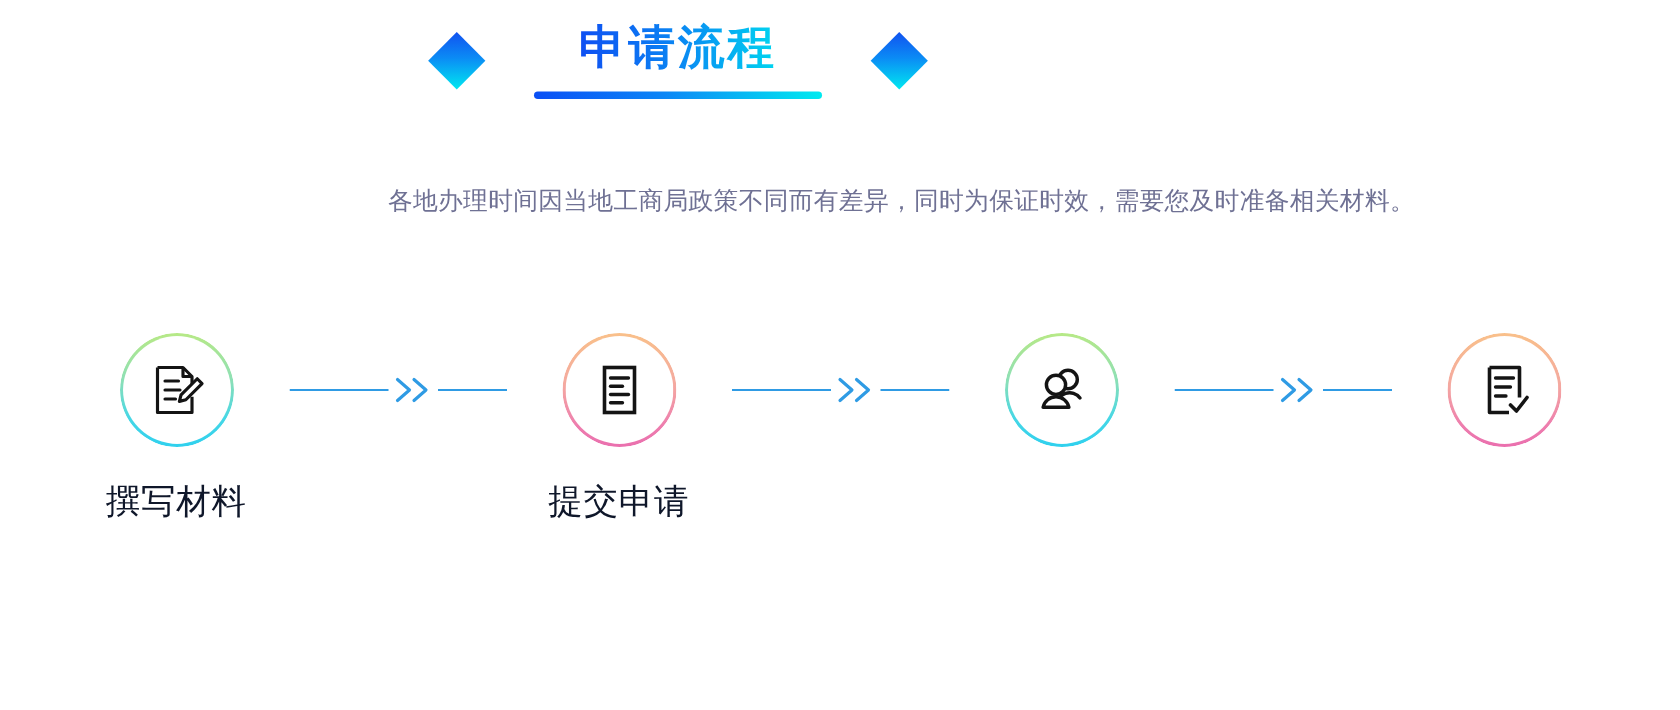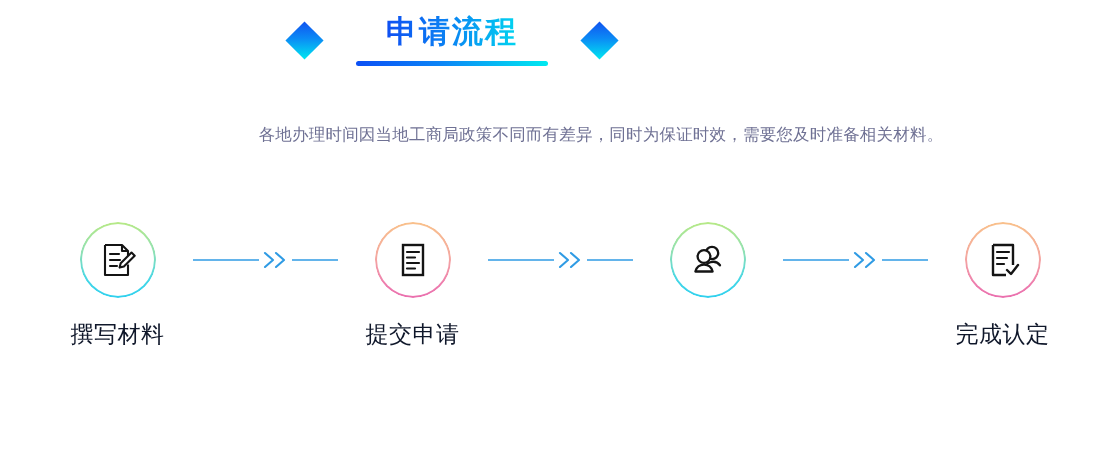--- a/index.html
+++ b/index.html
@@ -244,16 +244,15 @@
     <div class="circle grad-pink">
       <svg width="40" height="40" viewBox="0 0 40 40">
         <path d="M10 5 h20 v20" fill="none" stroke="#141414" stroke-width="2.4" stroke-linejoin="round"></path>
         <path d="M10 5 v30 h13" fill="none" stroke="#141414" stroke-width="2.4" stroke-linejoin="round"></path>
         <line x1="14" y1="12" x2="26" y2="12" stroke="#141414" stroke-width="2.2" stroke-linecap="round"></line>
         <line x1="14" y1="18" x2="24" y2="18" stroke="#141414" stroke-width="2.2" stroke-linecap="round"></line>
         <line x1="14" y1="24" x2="21" y2="24" stroke="#141414" stroke-width="2.2" stroke-linecap="round"></line>
         <polyline points="24,30 28,34 35,25" fill="none" stroke="#141414" stroke-width="2.4" stroke-linecap="round" stroke-linejoin="round"></polyline>
       </svg>
     </div>
-    <div class="step-label">完成认定</div>
   </div>
 
 </div>
 
 </body></html>

